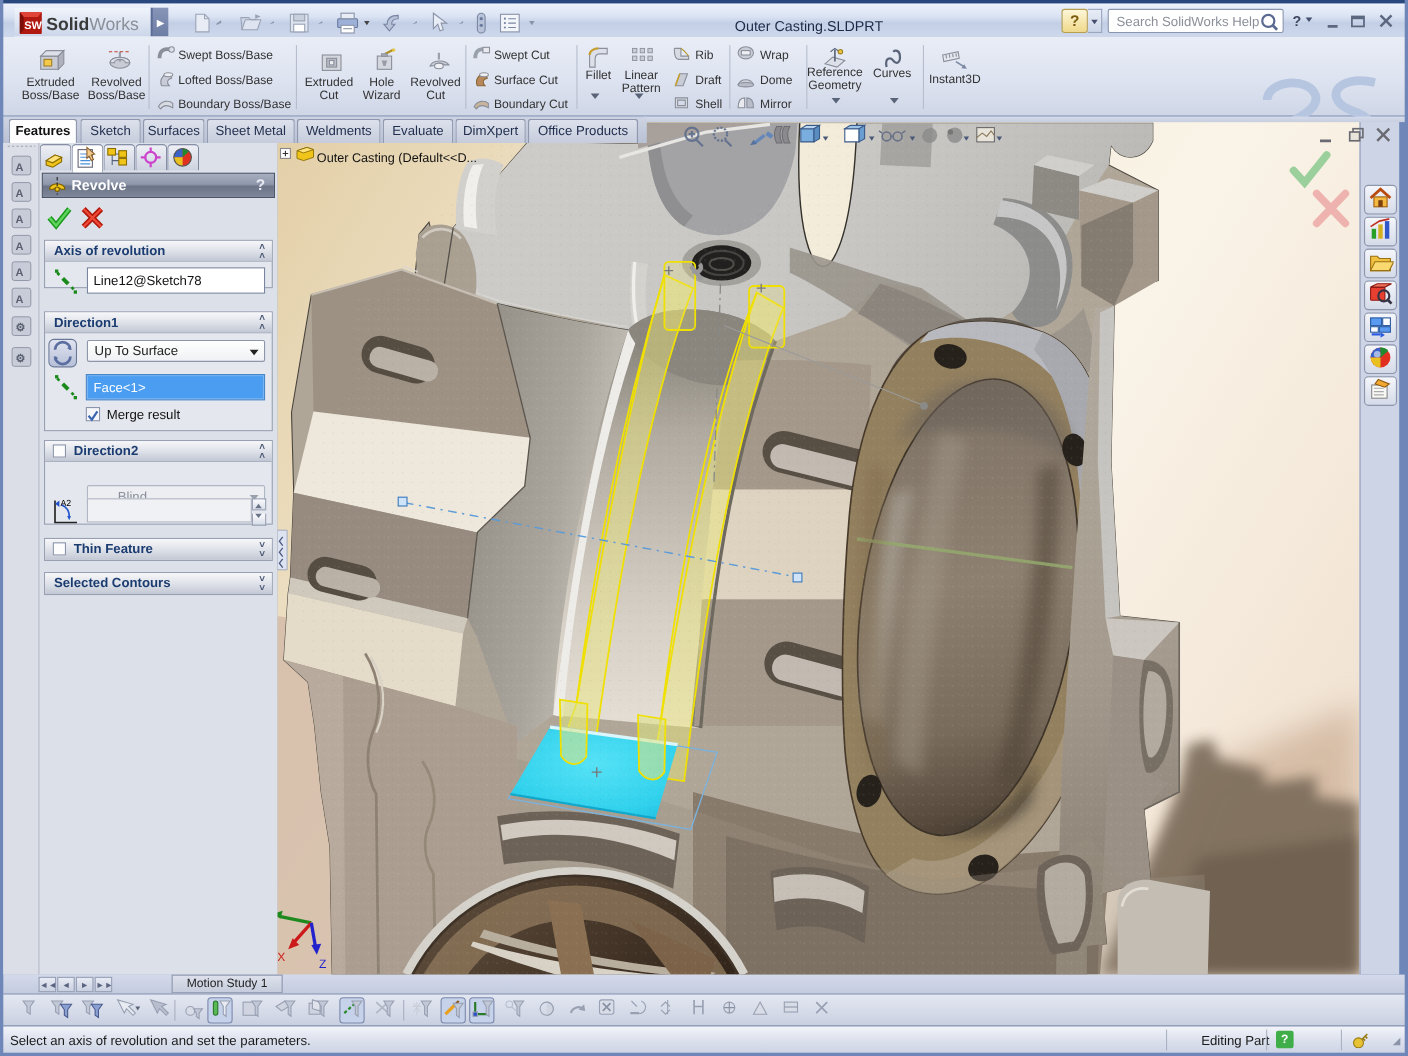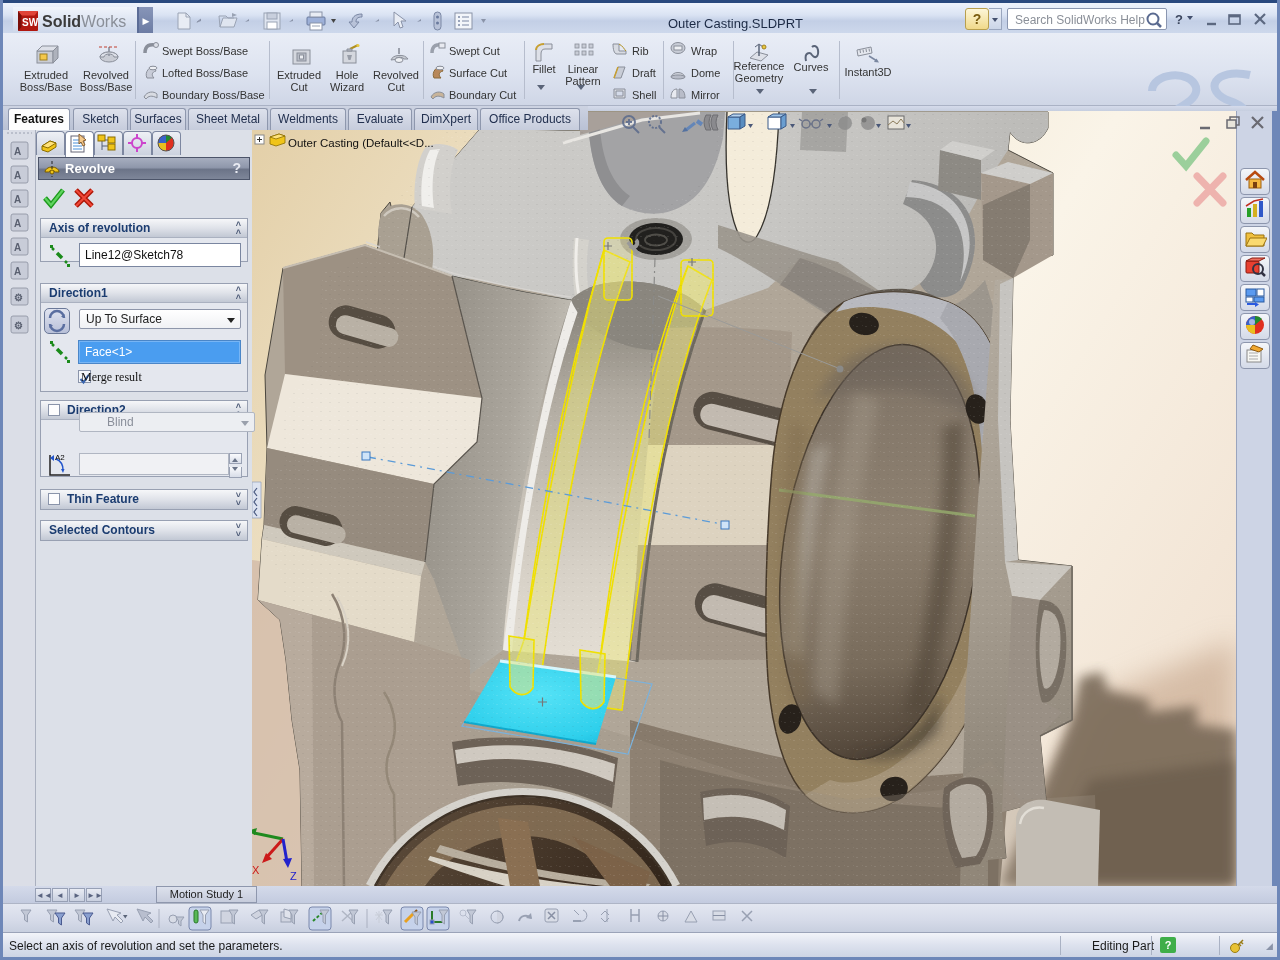--- a/index.html
+++ b/index.html
@@ -794,28 +794,28 @@
             <rect x="1" y="1" width="3" height="3"></rect>
             <rect x="18" y="20" width="3" height="3"></rect>
           </g>
         </svg>
       <div class="abs" style="left:38px;top:57px;width:161px;height:22px;background:#4a9df0;border:1px solid #77b5f5;font-size:12px;color:#fff;line-height:20px;padding-left:5px;outline:1px solid #4a86c8;">Face&lt;1&gt;</div>
       <div class="abs" style="left:37px;top:86px;width:13px;height:13px;background:#f4f6fa;border:1px solid #8a94aa;">
         <svg width="11" height="11">
             <path d="M1.5 5 L4.5 8.5 L9.5 1" fill="none" stroke="#3a66b0" stroke-width="2"></path>
           </svg>
       </div>
-      <span class="abs" style="left:40px;top:86px;font-size:12px;color:#111;font-family:Liberation Serif, serif;">Merge result</span>
+      <span class="abs" style="left:56px;top:86px;font-size:12px;color:#111;">Merge result</span>
     </div>
 
     <div class="grp" style="top:270px;height:77px;">
       <div class="ghead" style="padding-left:26px;">Direction2<span class="chev">˄<br>˄</span>
         <span class="abs" style="left:7px;top:3px;width:12px;height:12px;background:#fdfdfe;border:1px solid #8a94aa;"></span>
       </div>
-      <div class="combo dis" style="left:38px;top:11px;width:176px;padding-left:27px;">Blind<span class="arr"></span></div>
+      <div class="combo dis" style="left:38px;top:40px;width:162px;padding-left:27px;">Blind<span class="arr"></span></div>
       <svg class="abs" style="left:5px;top:51px" width="30" height="27">
           <path d="M4 3 v20 h20" fill="none" stroke="#222" stroke-width="1.5"></path>
           <path d="M10 7 C15 9 17 13 17 18" fill="none" stroke="#2255cc" stroke-width="1.5"></path>
           <path d="M17 21 l-2 -4 3.5 0 z" fill="#2255cc"></path>
           <path d="M4 6 l4 -3 0 6 z" fill="#2255cc"></path>
           <text x="9" y="8" font-size="8" font-family="Liberation Sans">A2</text>
         </svg>
       <div class="abs" style="left:38px;top:52px;width:150px;height:22px;background:#f0f1f4;border:1px solid #b0b6c2;"></div>
       <div class="abs" style="left:188px;top:52px;width:13px;height:22px;">
         <div style="height:11px;background:linear-gradient(#fafbfd,#d8dde8);border:1px solid #9aa2b4;">

